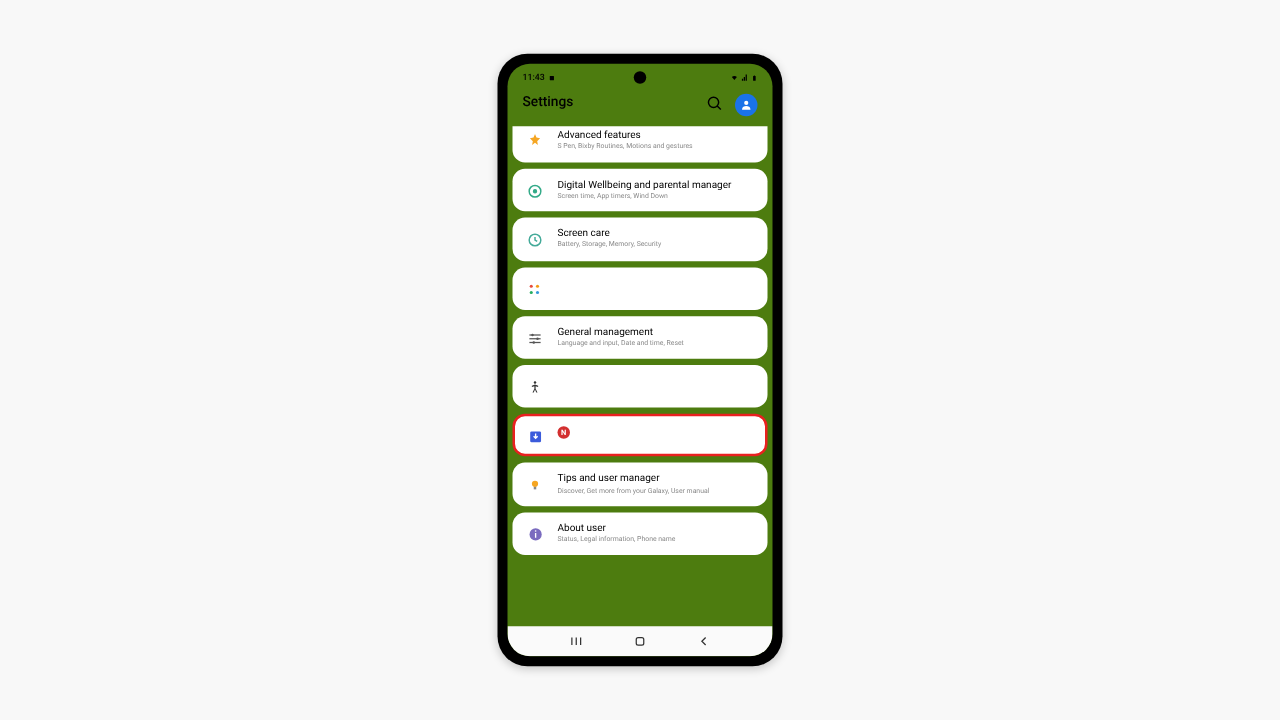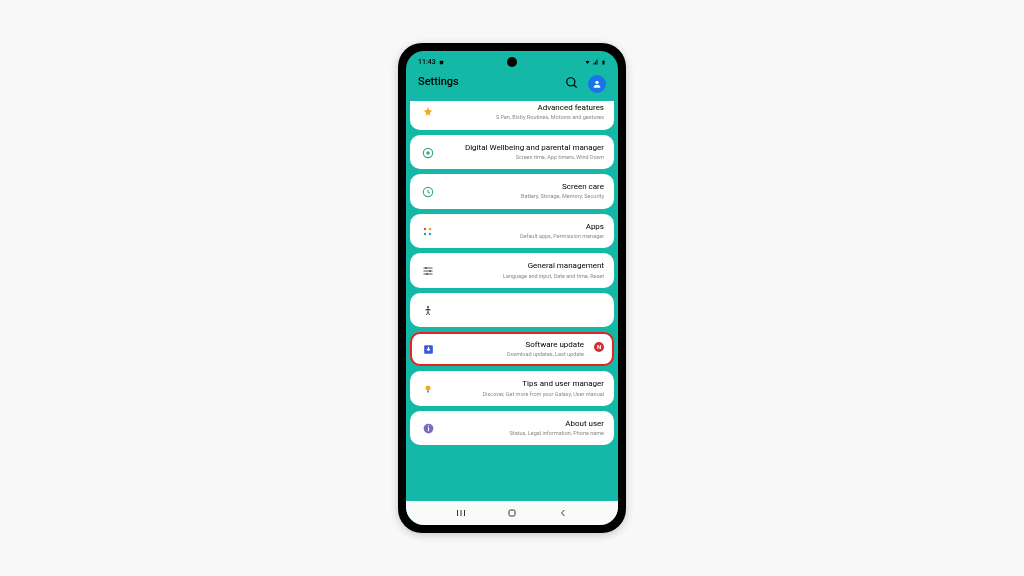--- a/index.html
+++ b/index.html
@@ -17,21 +17,21 @@
       height: 490px;
       background: #000;
       border-radius: 24px;
       padding: 8px;
       position: relative;
       box-shadow: 0 2px 8px rgba(0,0,0,0.2);
     }
     .screen {
       width: 100%;
       height: 100%;
-      background: #14b8a6;
+      background: #4d7c0f;
       border-radius: 18px;
       overflow: hidden;
       position: relative;
     }
     .camera-punch {
       position: absolute;
       top: 6px;
       left: 50%;
       transform: translateX(-50%);
       width: 10px;
@@ -85,21 +85,20 @@
       display: flex;
       align-items: center;
       justify-content: center;
       cursor: pointer;
     }
     .avatar svg { width: 10px; height: 10px; }
     .settings-list {
       height: calc(100% - 42px - 24px);
       overflow: hidden;
       padding: 0 4px;
-      text-align: right;
     }
     .setting-item {
       background: #fff;
       border-radius: 10px;
       padding: 8px 10px;
       margin-bottom: 5px;
       display: flex;
       align-items: flex-start;
       gap: 10px;
       cursor: pointer;
@@ -258,24 +257,20 @@
 
       <div class="setting-item">
         <span class="setting-icon">
           <svg viewBox="0 0 24 24" width="12" height="12">
               <circle cx="6" cy="6" r="2.5" fill="#e74c3c"></circle>
               <circle cx="16" cy="6" r="2.5" fill="#f39c12"></circle>
               <circle cx="6" cy="16" r="2.5" fill="#27ae60"></circle>
               <circle cx="16" cy="16" r="2.5" fill="#3498db"></circle>
             </svg>
         </span>
-        <div class="setting-content">
-          <div class="setting-title">Apps</div>
-          <div class="setting-sub">Default apps, Permission manager</div>
-        </div>
       </div>
 
       <div class="setting-item">
         <span class="setting-icon">
           <svg viewBox="0 0 24 24" fill="#555" width="12" height="12">
               <rect x="3" y="5" width="18" height="2"></rect>
               <rect x="3" y="11" width="18" height="2"></rect>
               <rect x="3" y="17" width="18" height="2"></rect>
               <circle cx="8" cy="6" r="2" fill="#555"></circle>
               <circle cx="16" cy="12" r="2" fill="#555"></circle>
@@ -297,24 +292,20 @@
         </span>
       </div>
 
       <div class="setting-item highlighted">
         <span class="setting-icon">
           <svg viewBox="0 0 24 24" fill="#3b5bdb" width="13" height="13">
               <rect x="4" y="4" width="16" height="16" rx="2"></rect>
               <path d="M12 7v7m-3-3l3 3 3-3" stroke="#fff" stroke-width="2" fill="none"></path>
             </svg>
         </span>
-        <div class="setting-content">
-          <div class="setting-title">Software update</div>
-          <div class="setting-sub">Download updates, Last update</div>
-        </div>
         <span class="badge">N</span>
       </div>
 
       <div class="setting-item">
         <span class="setting-icon">
           <svg viewBox="0 0 24 24" fill="#f5a623" width="12" height="12">
               <circle cx="12" cy="10" r="5"></circle>
               <rect x="10" y="15" width="4" height="4" fill="#888"></rect>
             </svg>
         </span>

